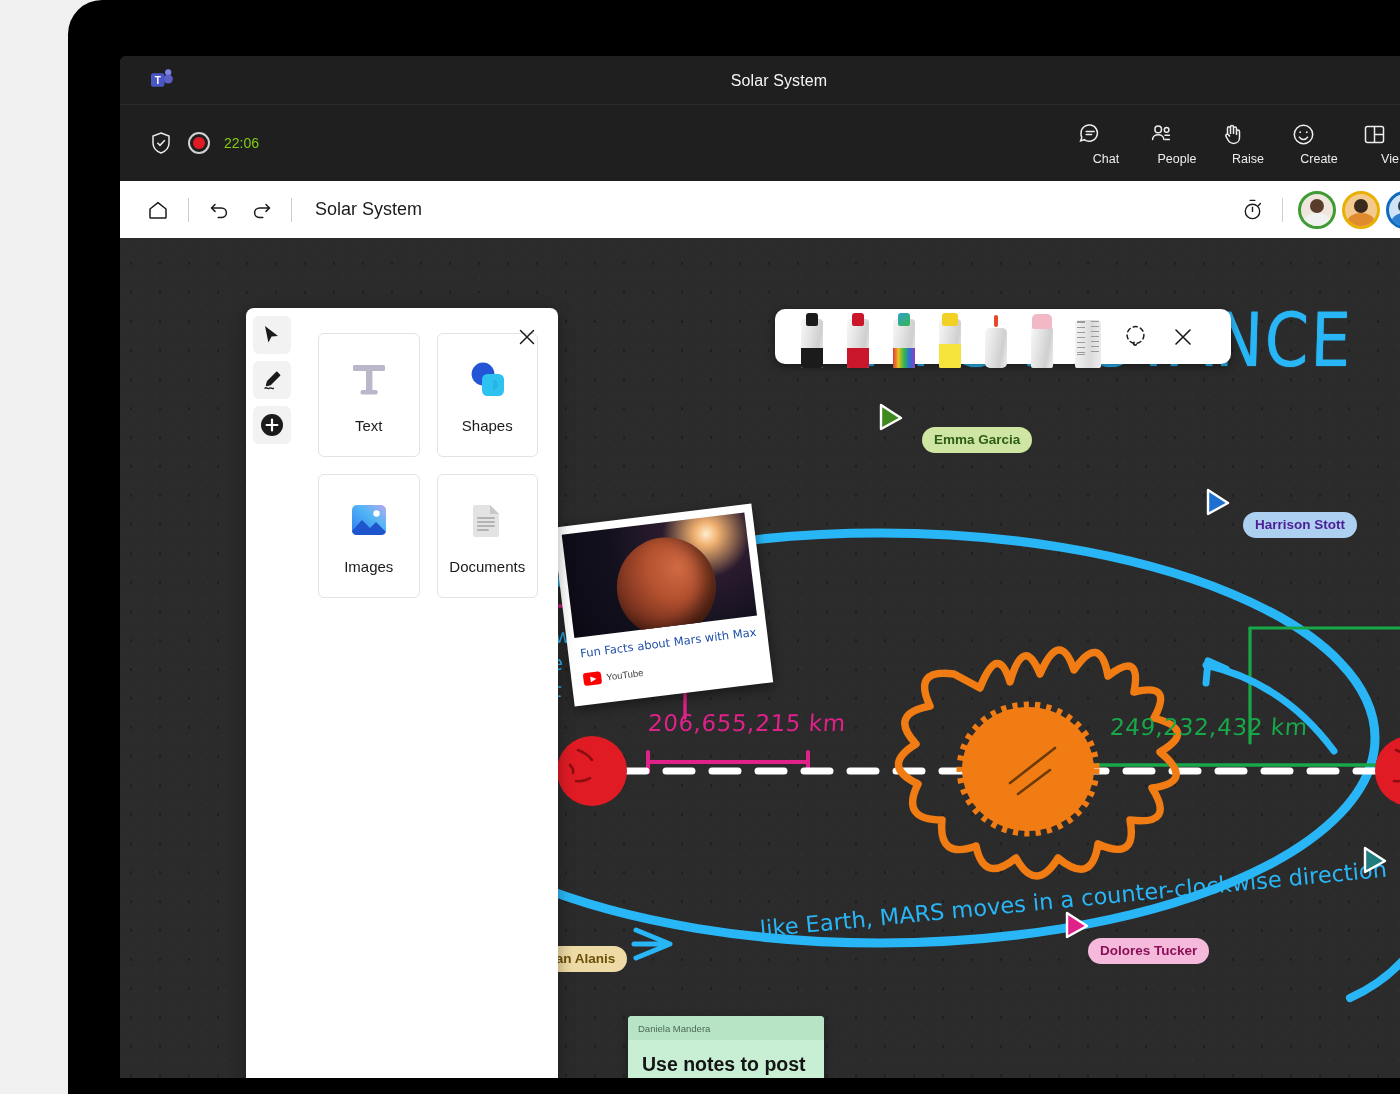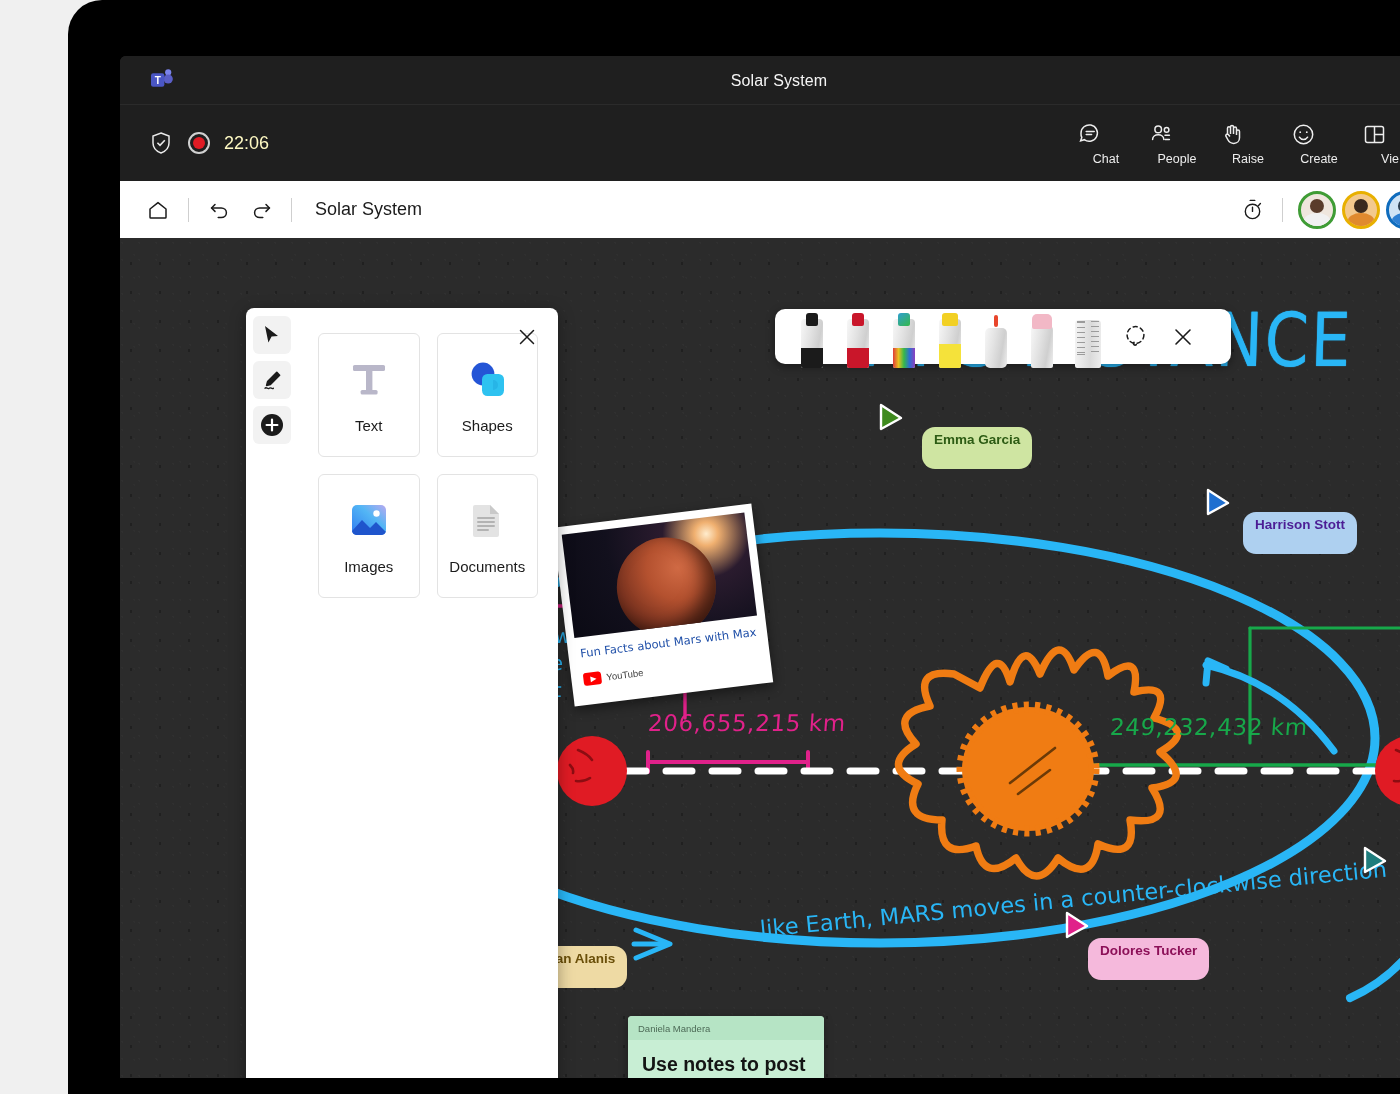--- a/index.html
+++ b/index.html
@@ -45,21 +45,21 @@
   .meetbar-left {
     position: absolute; left: 28px; top: 0; height: 76px;
     display: flex; align-items: center; gap: 14px;
   }
   .shield-icon { width: 26px; height: 26px; }
   .rec-dot {
     width: 22px; height: 22px; border-radius: 50%;
     border: 2px solid #d0d0d0; display: flex; align-items: center; justify-content: center;
   }
   .rec-dot i { width: 12px; height: 12px; border-radius: 50%; background: #e01b24; display:block; }
-  .rec-time { color: #fef9c3; font-size: 18px; }
+  .rec-time { color: #84cc16; font-size: 14px; }
 
   .meetbar-right {
     position: absolute; right: 0px; top: 0; height: 76px;
     display: flex; align-items: center; gap: 0px;
   }
   .mbtn {
     width: 71px; height: 64px; display: flex; flex-direction: column;
     align-items: center; justify-content: center; gap: 4px; cursor: pointer;
   }
   .mbtn svg { display: block; }
@@ -130,21 +130,21 @@
     position: absolute; left: 640px; top: 678px;
     color: #29b6f6; font-size: 22.5px; font-family: "DejaVu Sans", sans-serif;
     transform: rotate(-5.5deg); white-space: nowrap; transform-origin: left center;
   }
 
   
   .cursor { position: absolute; }
   .cursor .arrow { position:absolute; left:0; top:0; }
   .cursor .tag {
     position:absolute; white-space:nowrap; border-radius: 13px;
-    padding: 5px 12px 22px; font-size: 13.5px; font-weight: 600;
+    padding: 5px 12px 6px; font-size: 13.5px; font-weight: 600;
   }
 
   
   .sticky {
     position: absolute; left: 508px; top: 778px; width: 196px; height: 192px;
     background: #c8eed4; border-radius: 4px;
     box-shadow: 0 3px 9px rgba(0,0,0,.35);
     overflow: hidden;
   }
   .sticky-hdr {

